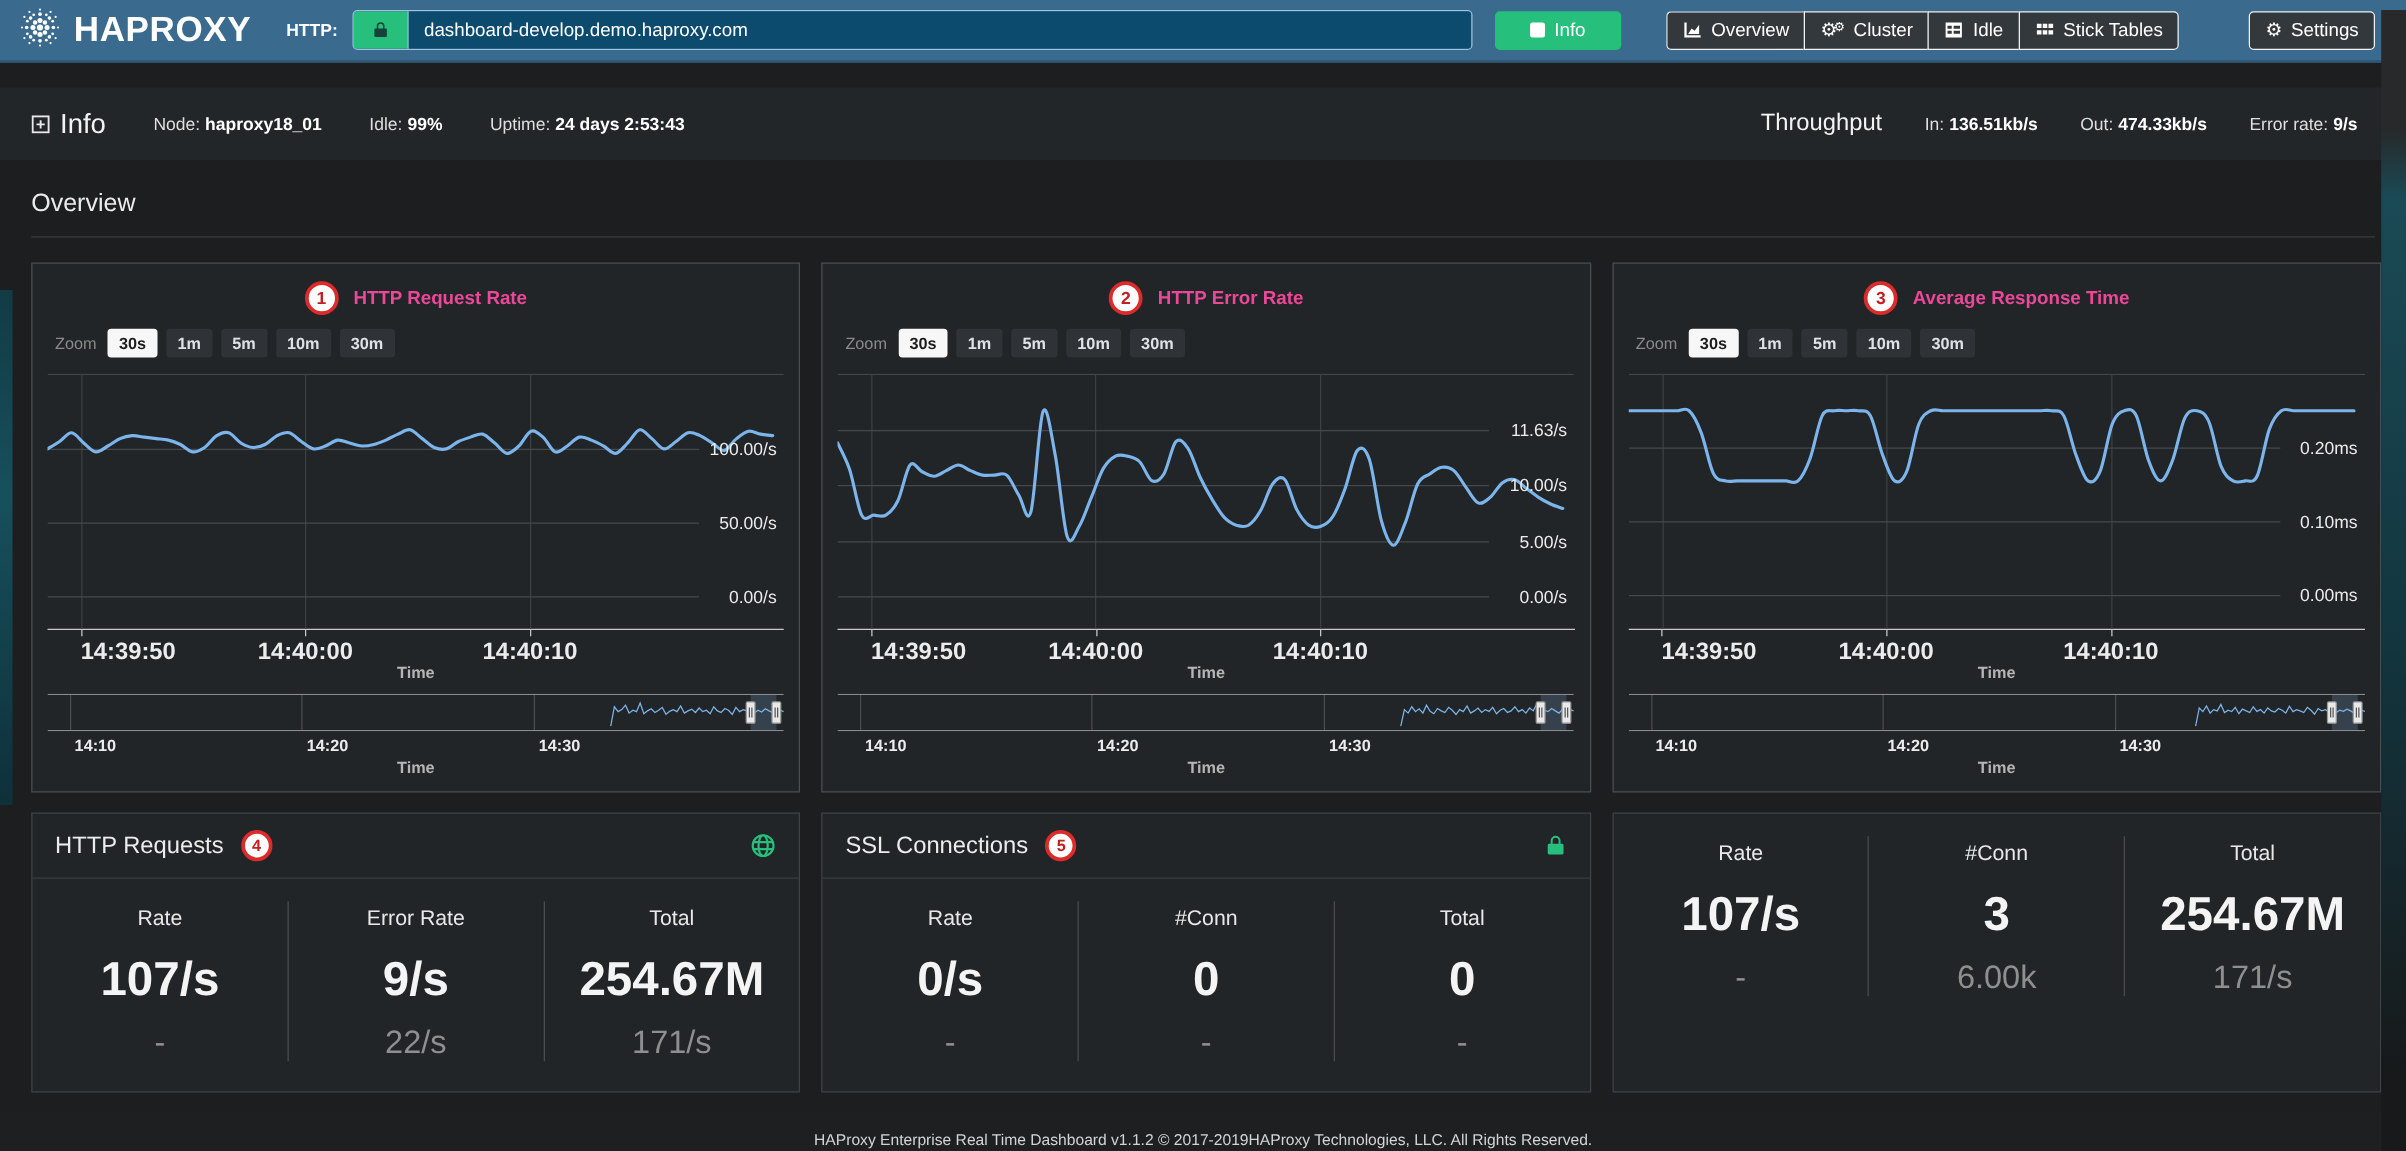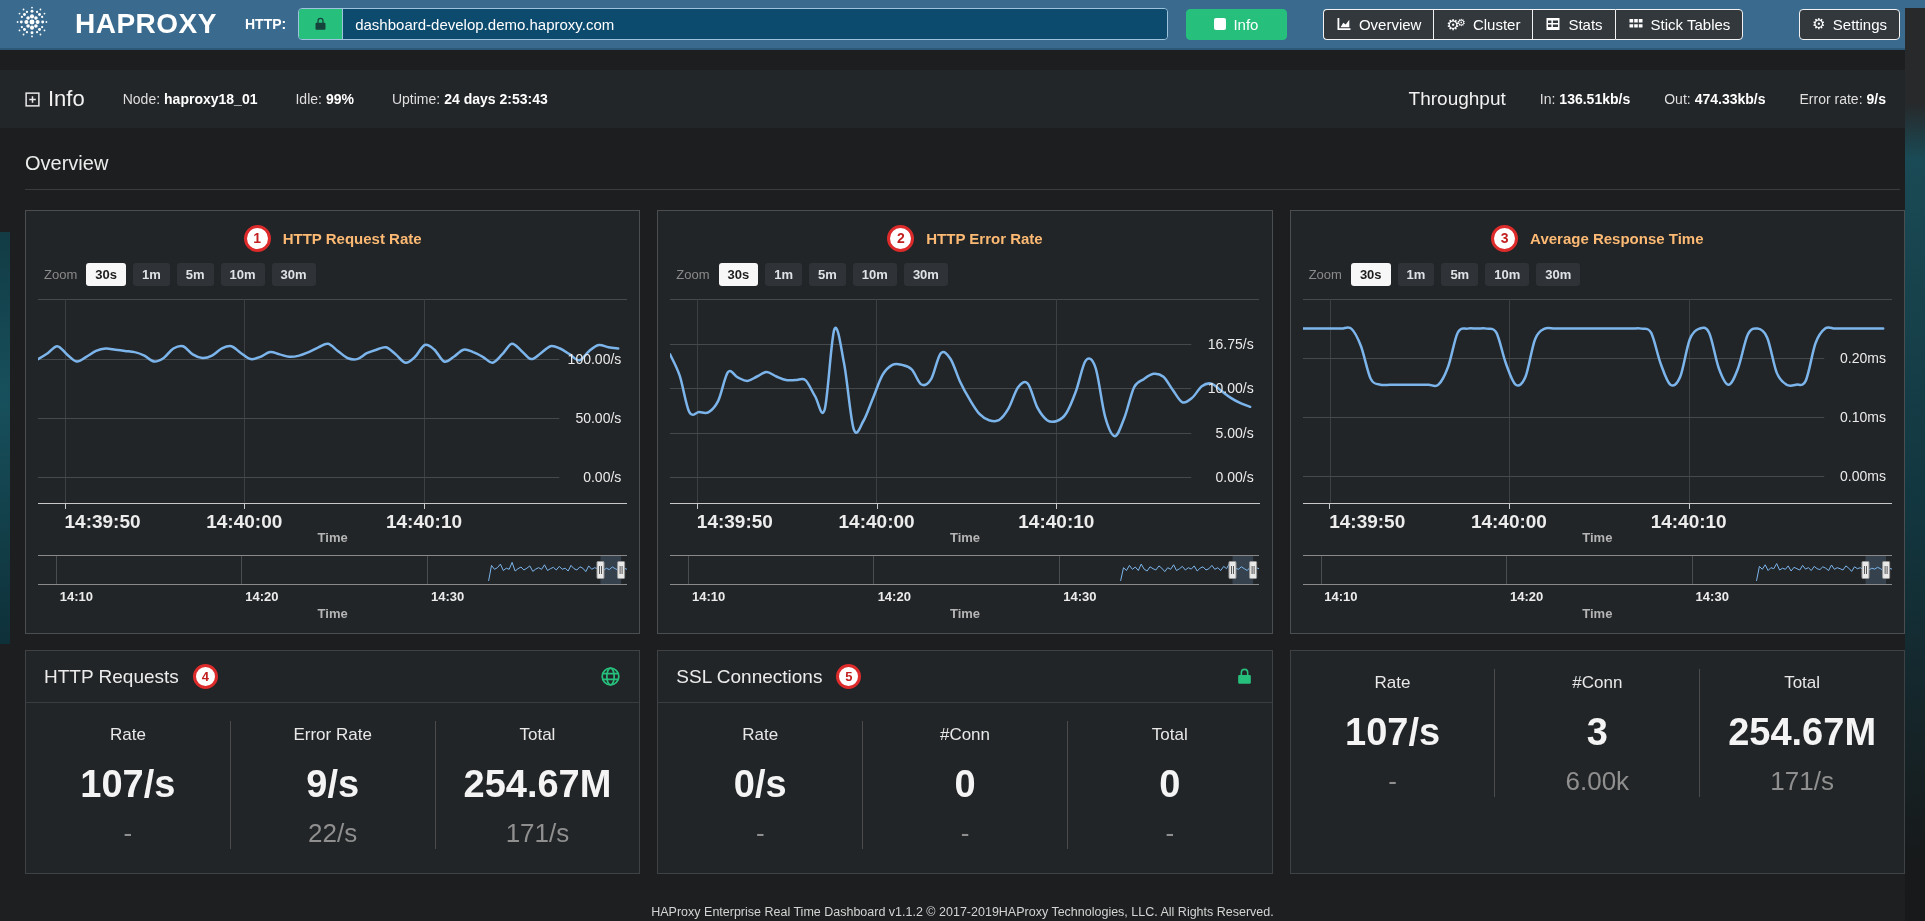--- a/index.html
+++ b/index.html
@@ -10,21 +10,21 @@
   
   .edge-left { position:absolute; left:0; top:232px; width:10px; height:412px;
     background:linear-gradient(180deg,#123b44,#17505c 40%,#0e3039); z-index:1; }
   .scrollbar-track { position:absolute; right:0; top:8px; bottom:0; width:20px; z-index:50;
     background:linear-gradient(180deg,#27292b 0,#27292b 96px,#1a4a55 150px,#12353e 55%,#17191a 92%); }
 
   
   .navbar { height:50px; background:#3a6b8f; border-bottom:2px solid #2e5877;
     display:flex; align-items:center; padding:0 25px 0 14px; gap:10px; position:relative; z-index:10; }
   .brand { display:flex; align-items:center; gap:9px; margin-right:18px; }
-  .brand-text { font-size:28px; font-weight:700; color:#fff; letter-spacing:0.5px;margin-left:16px; }
+  .brand-text { font-size:28px; font-weight:700; color:#fff; letter-spacing:0.5px; }
   .hapee-label { font-size:14px; font-weight:700; color:#fff; margin-right:2px; }
   .addr-group { display:flex; flex:1; max-width:952px; height:32px; border-radius:4px; overflow:hidden;
     border:1px solid #9dc3dd; }
   .addr-lock { width:44px; background:#26bf7c; display:flex; align-items:center; justify-content:center;
     border:none; cursor:pointer; border-right:1px solid #9dc3dd; }
   .addr-input { flex:1; background:#0c4a6e; border:none; outline:none; color:#fff;
     font-size:15px; padding:0 12px; font-family:"Liberation Sans",sans-serif; }
   .btn { display:inline-flex; align-items:center; gap:7px; background:#33383d; color:#fff;
     border:1px solid #f2f2f2; font-size:15px; padding:6px 12px; cursor:pointer;
     font-family:"Liberation Sans",sans-serif; }
@@ -56,21 +56,21 @@
   .section-title { font-size:20px; color:#ececec; font-weight:400; padding-bottom:14px; }
   .section-divider { border-bottom:1px solid #3a3d3e; }
 
   
   .charts-row { display:flex; gap:17px; margin:20px 20px 0 25px; position:relative; z-index:2; }
   .chart-card { flex:1; background:#222527; border:1px solid #4b4e50; padding:10px 12px 12px; }
   .chart-head { display:flex; align-items:center; justify-content:center; gap:12px; height:34px; }
   .badge { display:inline-flex; align-items:center; justify-content:center; width:27px; height:27px;
     border-radius:50%; background:#fff; border:3px solid #dd2b2b; color:#c21f1f; font-weight:700;
     font-size:14px; flex:0 0 auto; }
-  .chart-title { font-weight:700; font-size:15px; color:#fdba74;text-align:center; }
+  .chart-title { font-weight:700; font-size:15px; color:#ec4899;text-align:center; }
   .zoom-row { display:flex; align-items:center; gap:7px; margin:6px 0 0 6px; height:26px; }
   .zoom-label { color:#8a8a8a; font-size:13px; margin-right:2px; }
   .zoom-btn { border:none; border-radius:3px; background:#2f3337; color:#dfe3e6; font-weight:700;
     font-size:13px; padding:4px 9px; cursor:pointer; font-family:"Liberation Sans",sans-serif; }
   .zoom-btn.sel { background:#f7f7f7; color:#1d1d1d; }
   .plot { position:relative; height:205px; margin-top:12px; border-bottom:1px solid #c9c9c9; }
   .plot svg { position:absolute; left:0; top:0; }
   .ylab { position:absolute; right:6px; transform:translateY(-50%); font-size:14px; color:#ebebeb;
     font-weight:500; z-index:3; }
   .xlabels { position:relative; height:26px; }
@@ -178,21 +178,21 @@
       <button class="btn">
         <span><span class="gear-glyph">⚙</span><span class="gear-glyph gear-sm">⚙</span></span>
         <span>Cluster</span>
       </button>
       <button class="btn">
         <span class="nav-ico">
           <svg width="16" height="16" viewBox="0 0 16 16" fill="#fff">
               <path fill-rule="evenodd" d="M1.5 2h13v12h-13V2zm1.5 2.5h3.4v2.4H3V4.5zm4.9 0H13v2.4H7.9V4.5zM3 8.6h3.4V11H3V8.6zm4.9 0H13V11H7.9V8.6z"></path>
             </svg>
         </span>
-        <span>Stats</span>
+        <span>Idle</span>
       </button>
       <button class="btn">
         <span class="nav-ico">
           <svg width="16" height="16" viewBox="0 0 16 16" fill="#fff">
               <path d="M1.5 3h3.7v3.4H1.5zM6.2 3h3.6v3.4H6.2zM10.8 3h3.7v3.4h-3.7zM1.5 8.2h3.7v3.4H1.5zM6.2 8.2h3.6v3.4H6.2zM10.8 8.2h3.7v3.4h-3.7z"></path>
             </svg>
         </span>
         <span>Stick Tables</span>
       </button>
     </div>
@@ -311,21 +311,21 @@
             <line x1="0" y1="0.5" x2="589" y2="0.5" stroke="#46494b" stroke-width="1"></line>
             <line x1="27.5" y1="0" x2="27.5" y2="204" stroke="#3d4042" stroke-width="1"></line>
             <line x1="206.5" y1="0" x2="206.5" y2="204" stroke="#3d4042" stroke-width="1"></line>
             <line x1="386.5" y1="0" x2="386.5" y2="204" stroke="#3d4042" stroke-width="1"></line>
             <line x1="0" y1="45.5" x2="521.265" y2="45.5" stroke="#46494b" stroke-width="1"></line>
             <line x1="0" y1="89.5" x2="521.265" y2="89.5" stroke="#46494b" stroke-width="1"></line>
             <line x1="0" y1="134.5" x2="521.265" y2="134.5" stroke="#46494b" stroke-width="1"></line>
             <line x1="0" y1="178.5" x2="521.265" y2="178.5" stroke="#46494b" stroke-width="1"></line>
             <path d="M0.0,55.2C1.6,58.8,6.4,67.0,9.7,76.6C12.9,86.3,16.1,107.0,19.3,113.1C22.6,119.2,25.8,113.1,29.0,113.1C32.2,113.1,35.5,115.1,38.7,113.1C41.9,111.2,45.1,108.2,48.3,101.6C51.6,94.9,54.8,76.9,58.0,73.0C61.2,69.2,64.5,76.9,67.7,78.4C70.9,79.9,74.1,82.1,77.4,82.0C80.6,81.8,83.8,79.0,87.0,77.5C90.2,76.0,93.5,73.0,96.7,73.0C99.9,73.0,103.1,76.2,106.4,77.5C109.6,78.8,112.8,80.5,116.0,81.1C119.3,81.7,122.5,81.1,125.7,81.1C128.9,81.1,132.1,78.4,135.4,81.1C138.6,83.7,141.8,92.2,145.0,97.1C148.3,102.0,151.5,121.6,154.7,110.5C157.9,99.3,161.2,38.0,164.4,30.3C167.6,22.6,170.8,47.5,174.0,64.1C177.3,80.8,180.5,120.4,183.7,130.1C186.9,139.7,190.2,127.2,193.4,122.0C196.6,116.8,199.8,106.6,203.1,98.9C206.3,91.2,209.5,81.2,212.7,75.7C216.0,70.2,219.2,67.6,222.4,65.9C225.6,64.3,228.8,65.2,232.1,65.9C235.3,66.7,238.5,67.1,241.7,70.4C245.0,73.6,248.2,83.9,251.4,85.5C254.6,87.2,257.9,85.4,261.1,80.2C264.3,75.0,267.5,57.8,270.7,54.3C274.0,50.9,277.2,54.9,280.4,59.7C283.6,64.4,286.9,76.0,290.1,82.8C293.3,89.7,296.5,95.3,299.8,100.7C303.0,106.0,306.2,111.5,309.4,114.9C312.6,118.3,315.9,120.1,319.1,121.2C322.3,122.2,325.5,123.1,328.8,121.2C332.0,119.2,335.2,115.1,338.4,109.6C341.7,104.1,344.9,92.3,348.1,88.2C351.3,84.0,354.5,81.2,357.8,84.6C361.0,88.0,364.2,102.6,367.4,108.7C370.7,114.8,373.9,118.9,377.1,121.2C380.3,123.4,383.6,123.2,386.8,122.0C390.0,120.9,393.2,119.1,396.4,114.0C399.7,109.0,402.9,100.5,406.1,91.8C409.3,83.0,412.6,65.3,415.8,61.5C419.0,57.6,422.2,59.2,425.5,68.6C428.7,77.9,431.9,106.2,435.1,117.6C438.3,129.0,441.6,137.0,444.8,137.2C448.0,137.3,451.2,126.6,454.5,118.5C457.7,110.3,460.9,94.6,464.1,88.2C467.4,81.8,470.6,82.4,473.8,80.2C477.0,77.9,480.2,75.3,483.5,74.8C486.7,74.4,489.9,74.8,493.1,77.5C496.4,80.2,499.6,86.6,502.8,90.9C506.0,95.2,509.3,102.0,512.5,103.3C515.7,104.7,518.9,101.6,522.1,98.9C525.4,96.2,528.6,89.7,531.8,87.3C535.0,84.9,538.3,83.9,541.5,84.6C544.7,85.4,547.9,89.4,551.2,91.8C554.4,94.1,557.6,96.8,560.8,98.9C564.0,101.0,567.3,102.7,570.5,104.2C573.7,105.7,578.6,107.2,580.2,107.8" fill="none" stroke="#7cb5ec" stroke-width="2.5" stroke-linejoin="round" stroke-linecap="round"></path>
           </svg>
-          <span class="ylab" style="top: 44.5415px;">16.75/s</span>
+          <span class="ylab" style="top: 44.5415px;">11.63/s</span>
           <span class="ylab" style="top: 89.083px;">10.00/s</span>
           <span class="ylab" style="top: 133.624px;">5.00/s</span>
           <span class="ylab" style="top: 178.166px;">0.00/s</span>
         </div>
       <div class="xlabels">
           <i class="xtick" style="left: 4.5%;"></i>
           <span class="xlab" style="left: 4.5%;">14:39:50</span>
           <i class="xtick" style="left: 35%;"></i>
           <span class="xlab" style="left: 35%; transform: translateX(-50%);">14:40:00</span>
           <i class="xtick" style="left: 65.5%;"></i>

